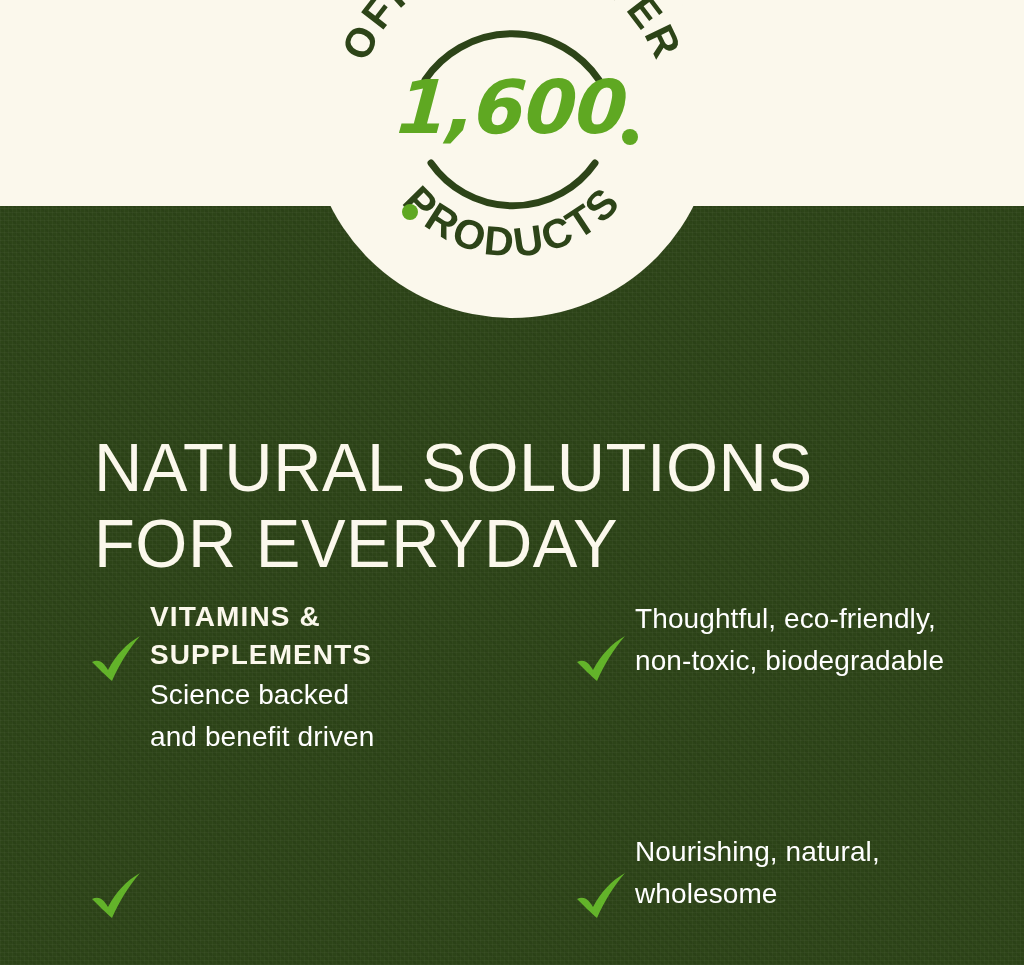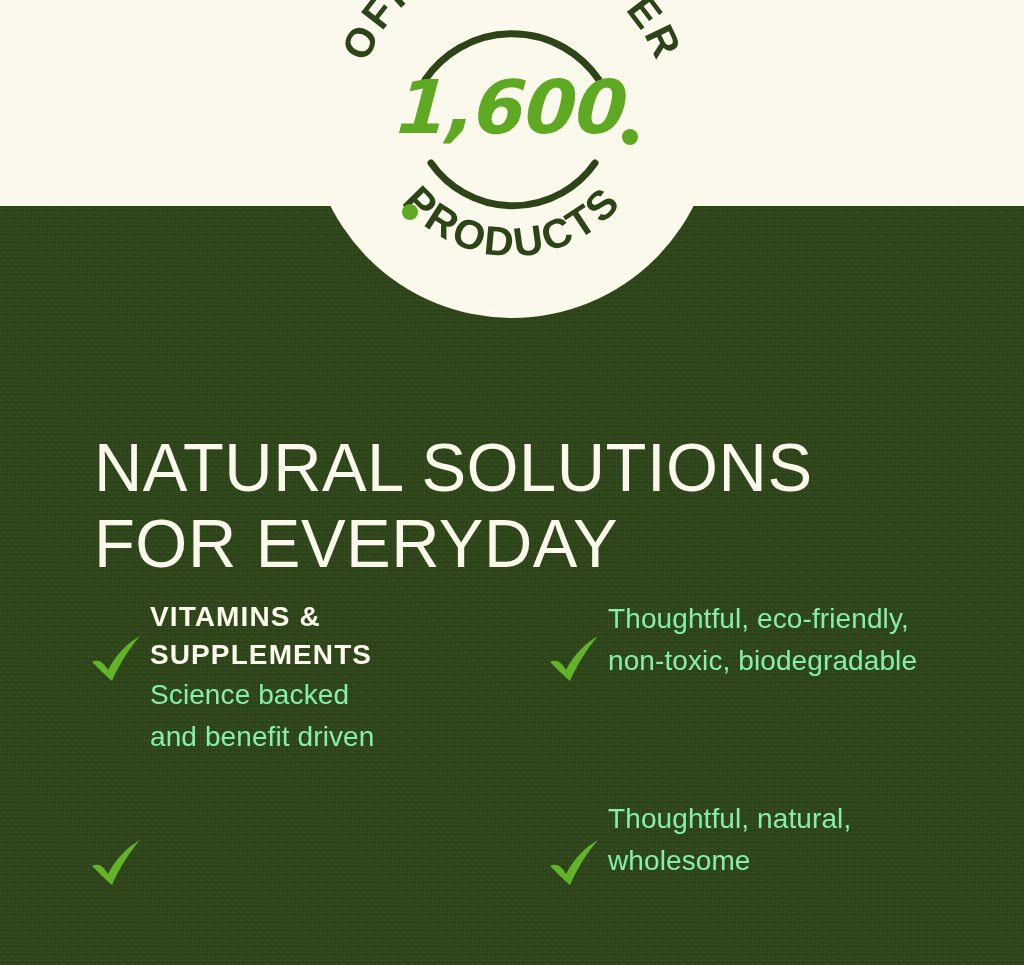--- a/index.html
+++ b/index.html
@@ -110,20 +110,21 @@
   
   .features {
     position: absolute;
     left: 86px;
     top: 592px;
     width: 910px;
     display: grid;
     grid-template-columns: 452px 452px;
     grid-template-rows: 200px auto;
     column-gap: 6px;
+    gap: 33px;
   }
   .feature {
     position: relative;
     display: flex;
     align-items: flex-start;
     padding-left: 0;
   }
   .check-icon {
     position: relative;
     flex: 0 0 64px;
@@ -139,21 +140,21 @@
     color: #fbf8ec;
     font-family: "Liberation Sans", sans-serif;
     font-weight: bold;
     font-size: 28px;
     line-height: 38px;
     letter-spacing: 1.1px;
     text-transform: uppercase;
     white-space: pre-line;
   }
   .feature-desc {
-    color: #86efac;
+    color: #ffffff;
     font-family: "Liberation Sans", sans-serif;
     font-weight: normal;
     font-size: 28px;
     line-height: 42px;
     letter-spacing: 0.1px;
     white-space: pre-line;
   }
 </style>
 </head>
 <body>
@@ -237,19 +238,19 @@
       </div>
     </div>
 
     <div class="feature compact">
       <span class="check-icon">
         <svg viewBox="0 0 64 64">
           <path d="M6 34 C12 31 17 33 22 42 C30 27 40 16 54 8 C42 22 33 37 26 53 C20 48 12 40 6 34 Z" fill="#63b32a"></path>
         </svg>
       </span>
       <div class="feature-text">
-        <div class="feature-desc">Thoughtful, natural,
+        <div class="feature-desc">Nourishing, natural,
 wholesome</div>
       </div>
     </div>
 
   </div>
 </div>
 
 </body></html>

